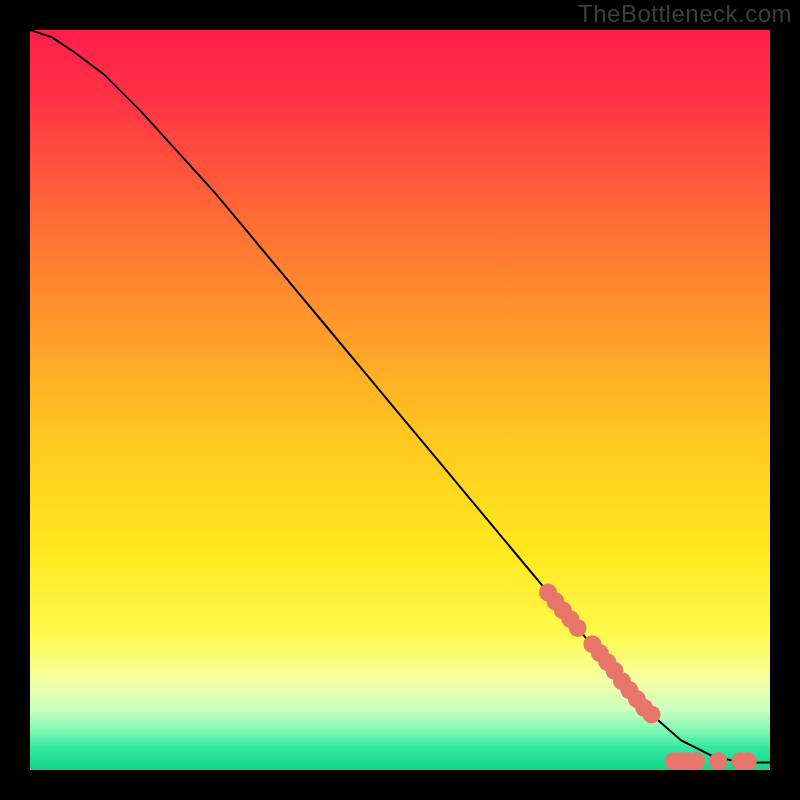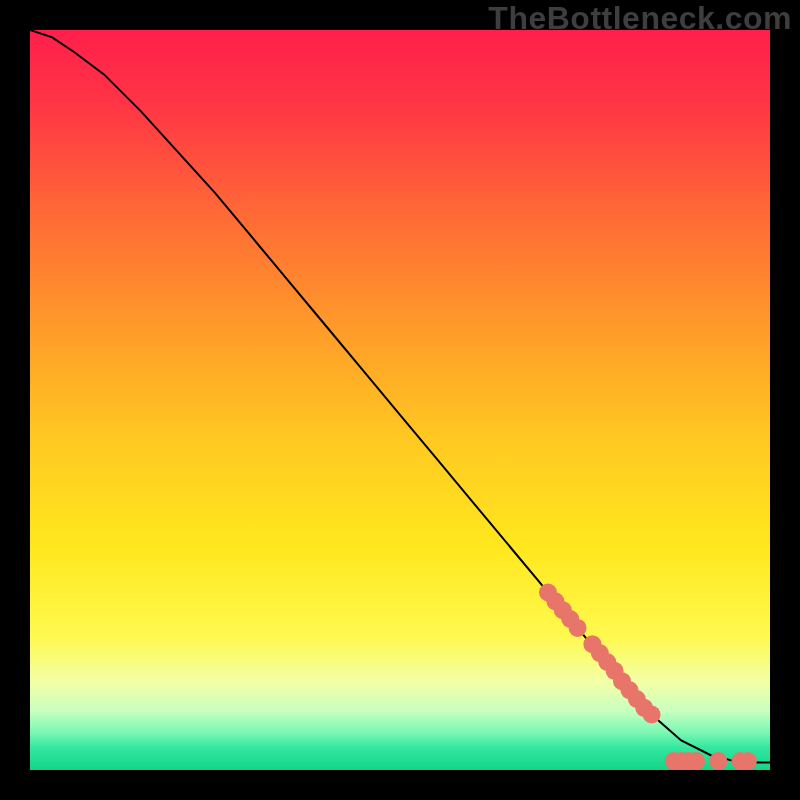--- a/index.html
+++ b/index.html
@@ -15,22 +15,22 @@
     position: relative;
     width: 800px;
     height: 800px;
     background: #000;
   }
   .watermark {
     position: absolute;
     top: 0;
     right: 8px;
     color: #3e3e3e;
-    font-size: 32px;
-    font-weight: 700;
+    font-size: 24px;
+    font-weight: 400;
     letter-spacing: 0.5px;
     user-select: none;
   }
   .plot {
     position: absolute;
     left: 30px;
     top: 30px;
     width: 740px;
     height: 740px;
   }

